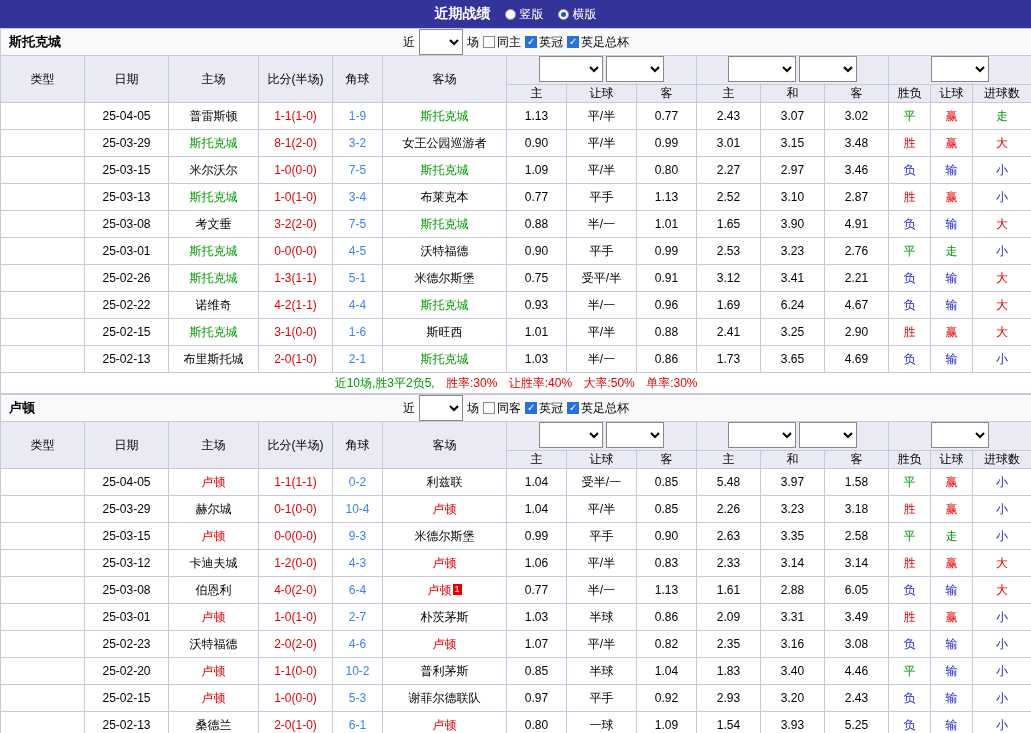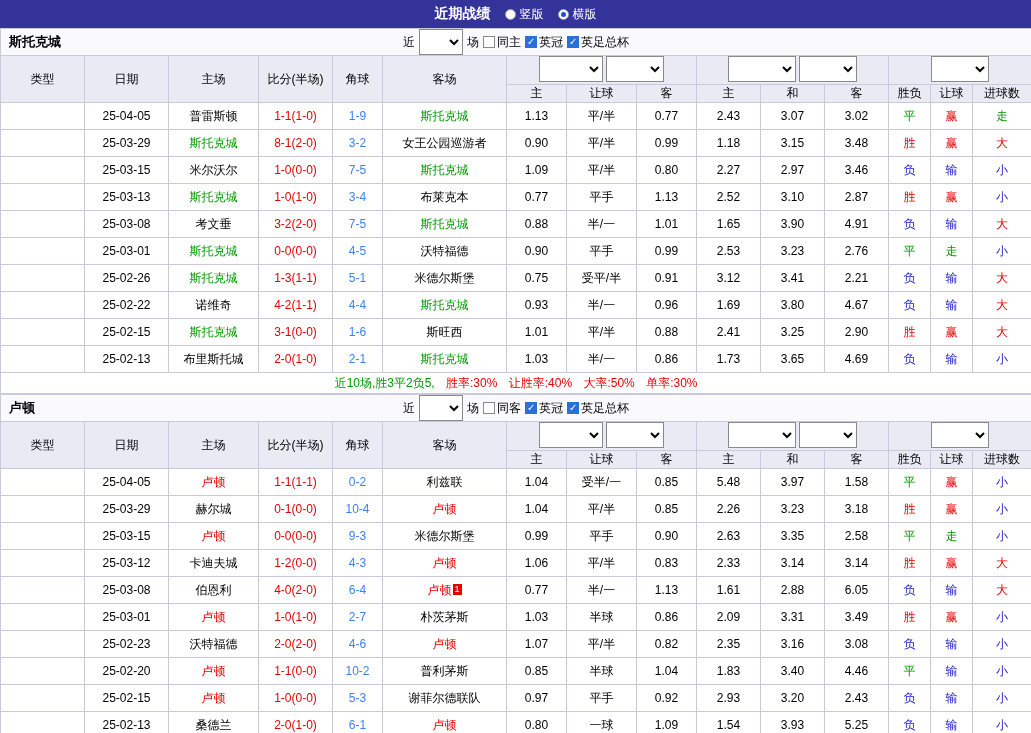--- a/index.html
+++ b/index.html
@@ -193,21 +193,21 @@
   <tr class="data-row">
     <td class="league-cell"><span>英冠</span></td>
     <td><span>25-03-29</span></td>
     <td><span class="home-name" style="color: rgb(0, 153, 0);">斯托克城</span></td>
     <td><span class="score">8-1(2-0)</span></td>
     <td><span class="corner">3-2</span></td>
     <td><span class="away-name">女王公园巡游者</span></td>
     <td><span>0.90</span></td>
     <td><span>平/半</span></td>
     <td><span>0.99</span></td>
-    <td><span>1.18</span></td>
+    <td><span>3.01</span></td>
     <td><span>3.15</span></td>
     <td><span>3.48</span></td>
     <td><span class="res-win" style="color: rgb(230, 0, 0);">胜</span></td>
     <td><span class="res-handicap" style="color: rgb(230, 0, 0);">赢</span></td>
     <td><span class="res-goals" style="color: rgb(230, 0, 0);">大</span></td>
   </tr>
 
   <tr class="data-row">
     <td class="league-cell"><span>英冠</span></td>
     <td><span>25-03-15</span></td>
@@ -302,21 +302,21 @@
     <td class="league-cell"><span>英冠</span></td>
     <td><span>25-02-22</span></td>
     <td><span class="home-name">诺维奇</span></td>
     <td><span class="score">4-2(1-1)</span></td>
     <td><span class="corner">4-4</span></td>
     <td><span class="away-name" style="color: rgb(0, 153, 0);">斯托克城</span></td>
     <td><span>0.93</span></td>
     <td><span>半/一</span></td>
     <td><span>0.96</span></td>
     <td><span>1.69</span></td>
-    <td><span>3.80</span></td>
+    <td><span>6.24</span></td>
     <td><span>4.67</span></td>
     <td><span class="res-win" style="color: rgb(34, 34, 204);">负</span></td>
     <td><span class="res-handicap" style="color: rgb(34, 34, 204);">输</span></td>
     <td><span class="res-goals" style="color: rgb(230, 0, 0);">大</span></td>
   </tr>
 
   <tr class="data-row">
     <td class="league-cell"><span>英冠</span></td>
     <td><span>25-02-15</span></td>
     <td><span class="home-name" style="color: rgb(0, 153, 0);">斯托克城</span></td>

